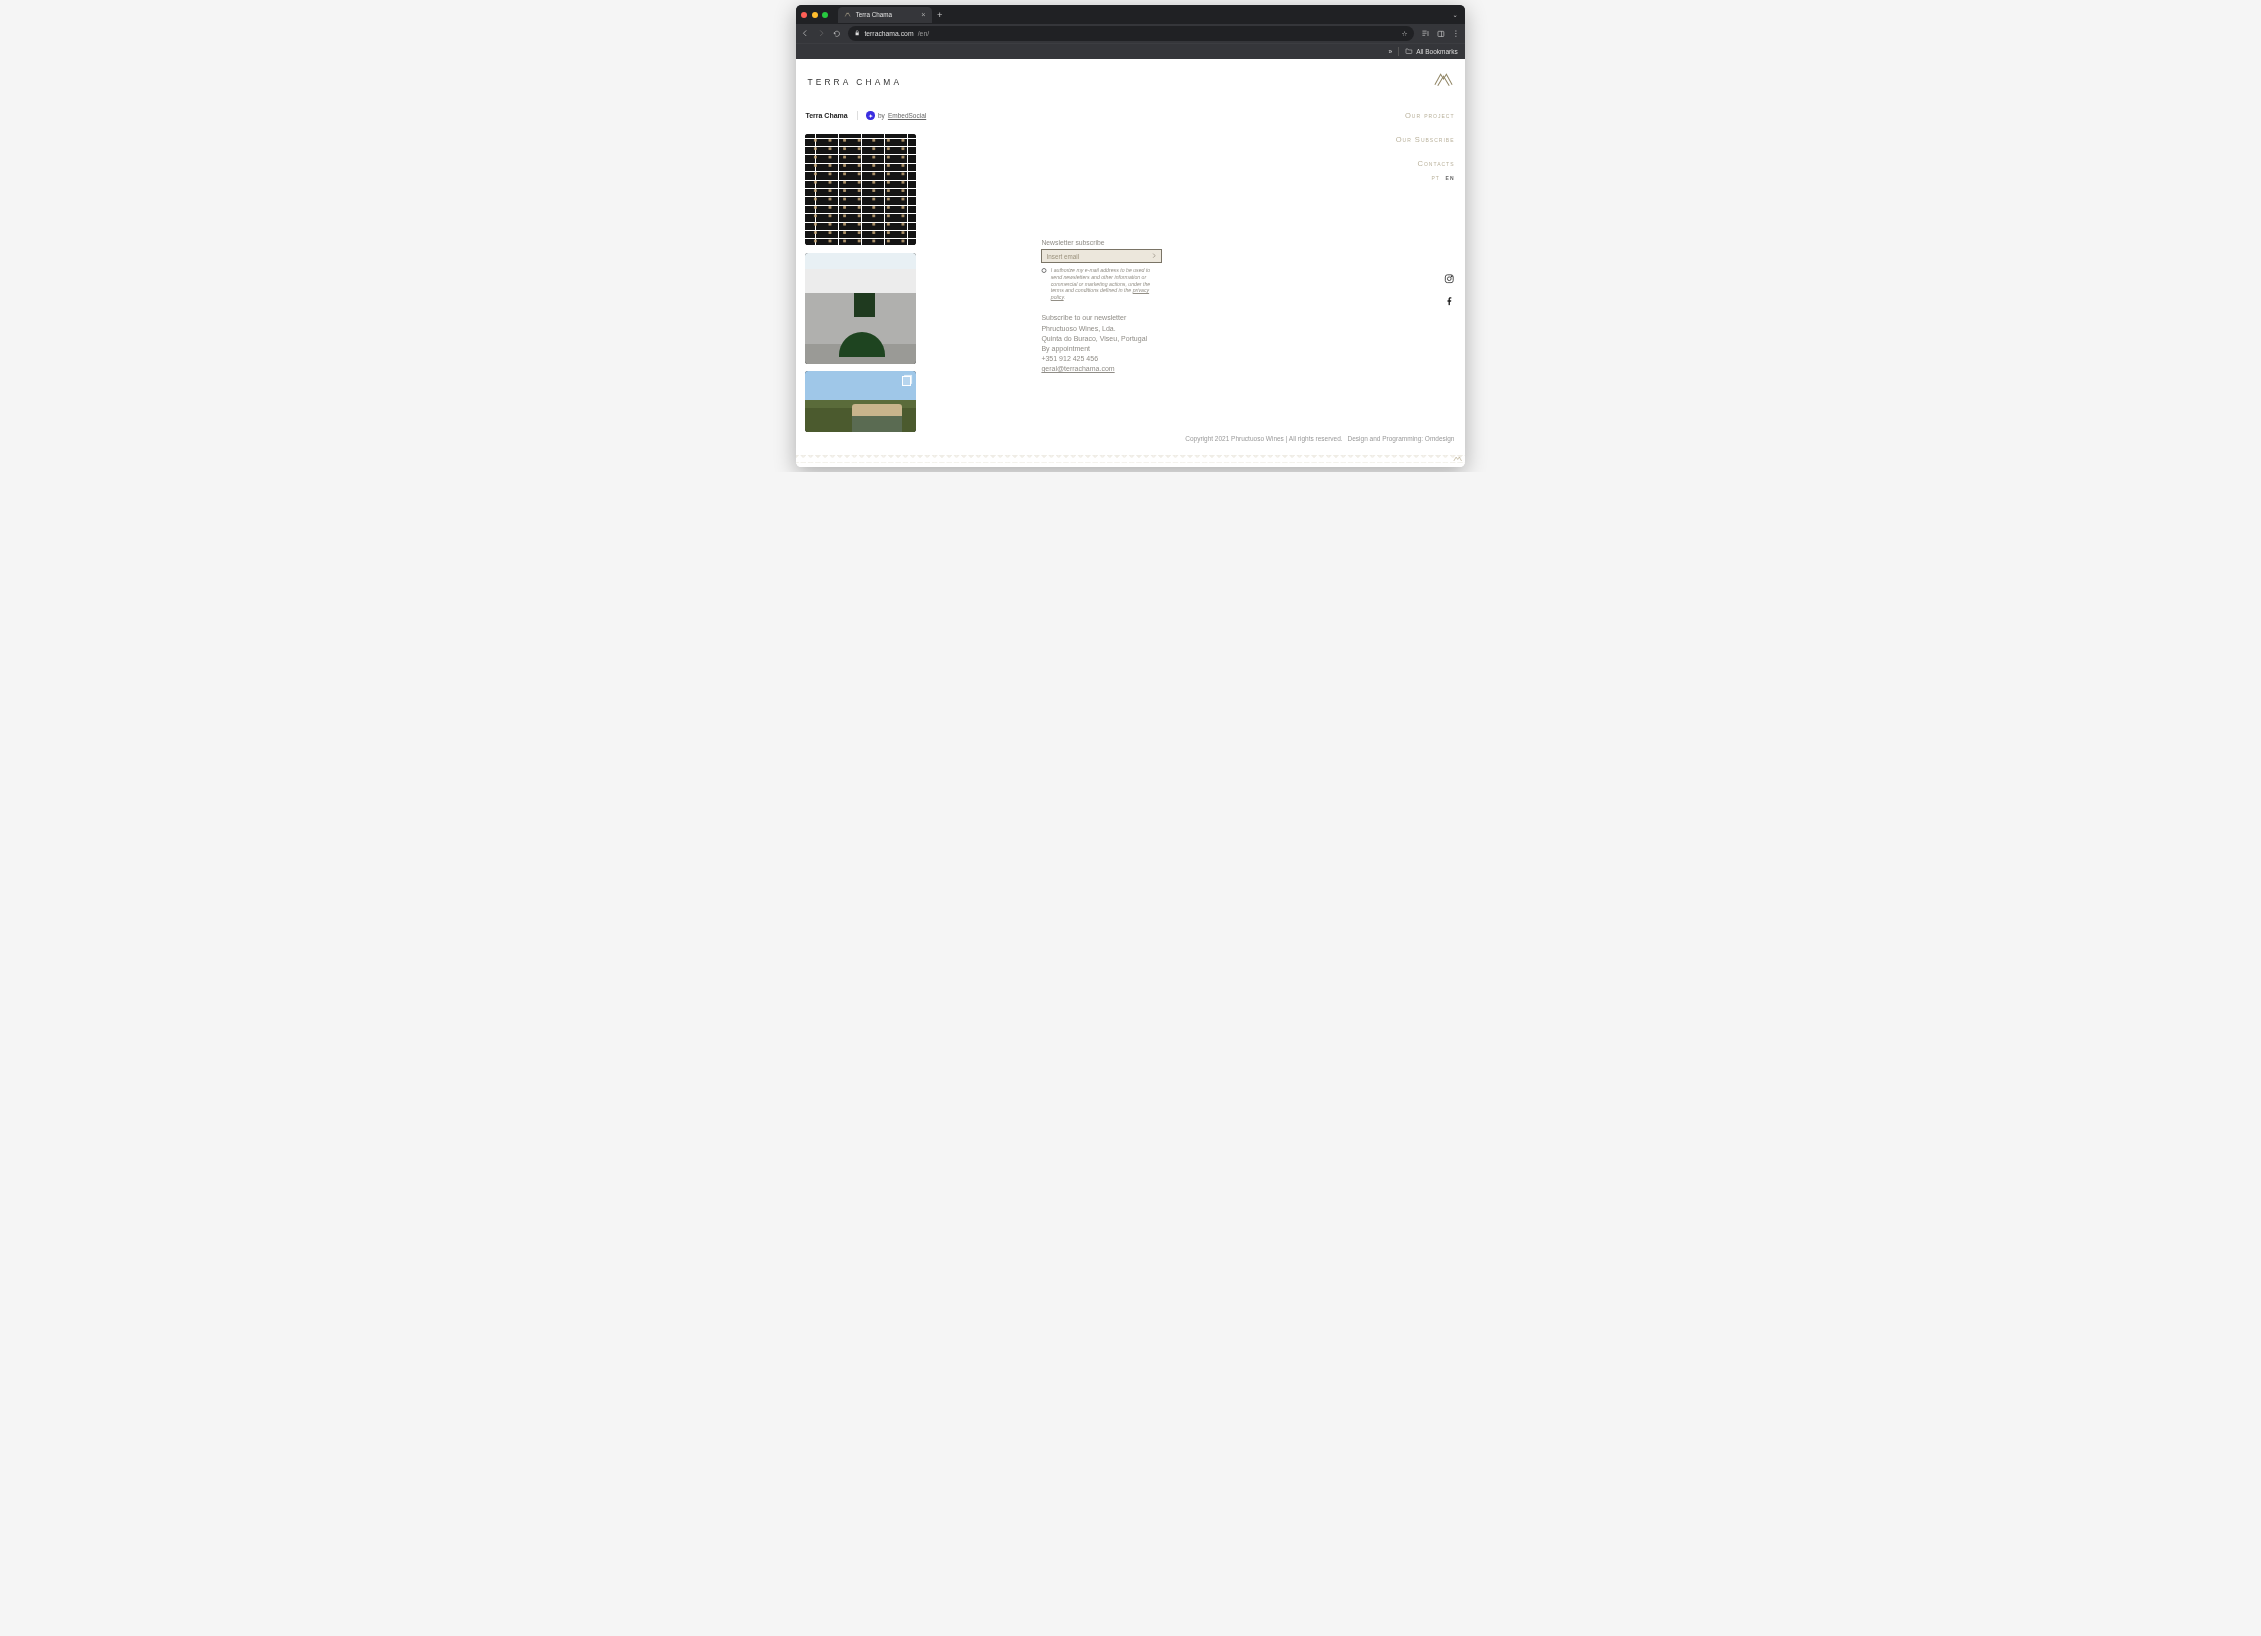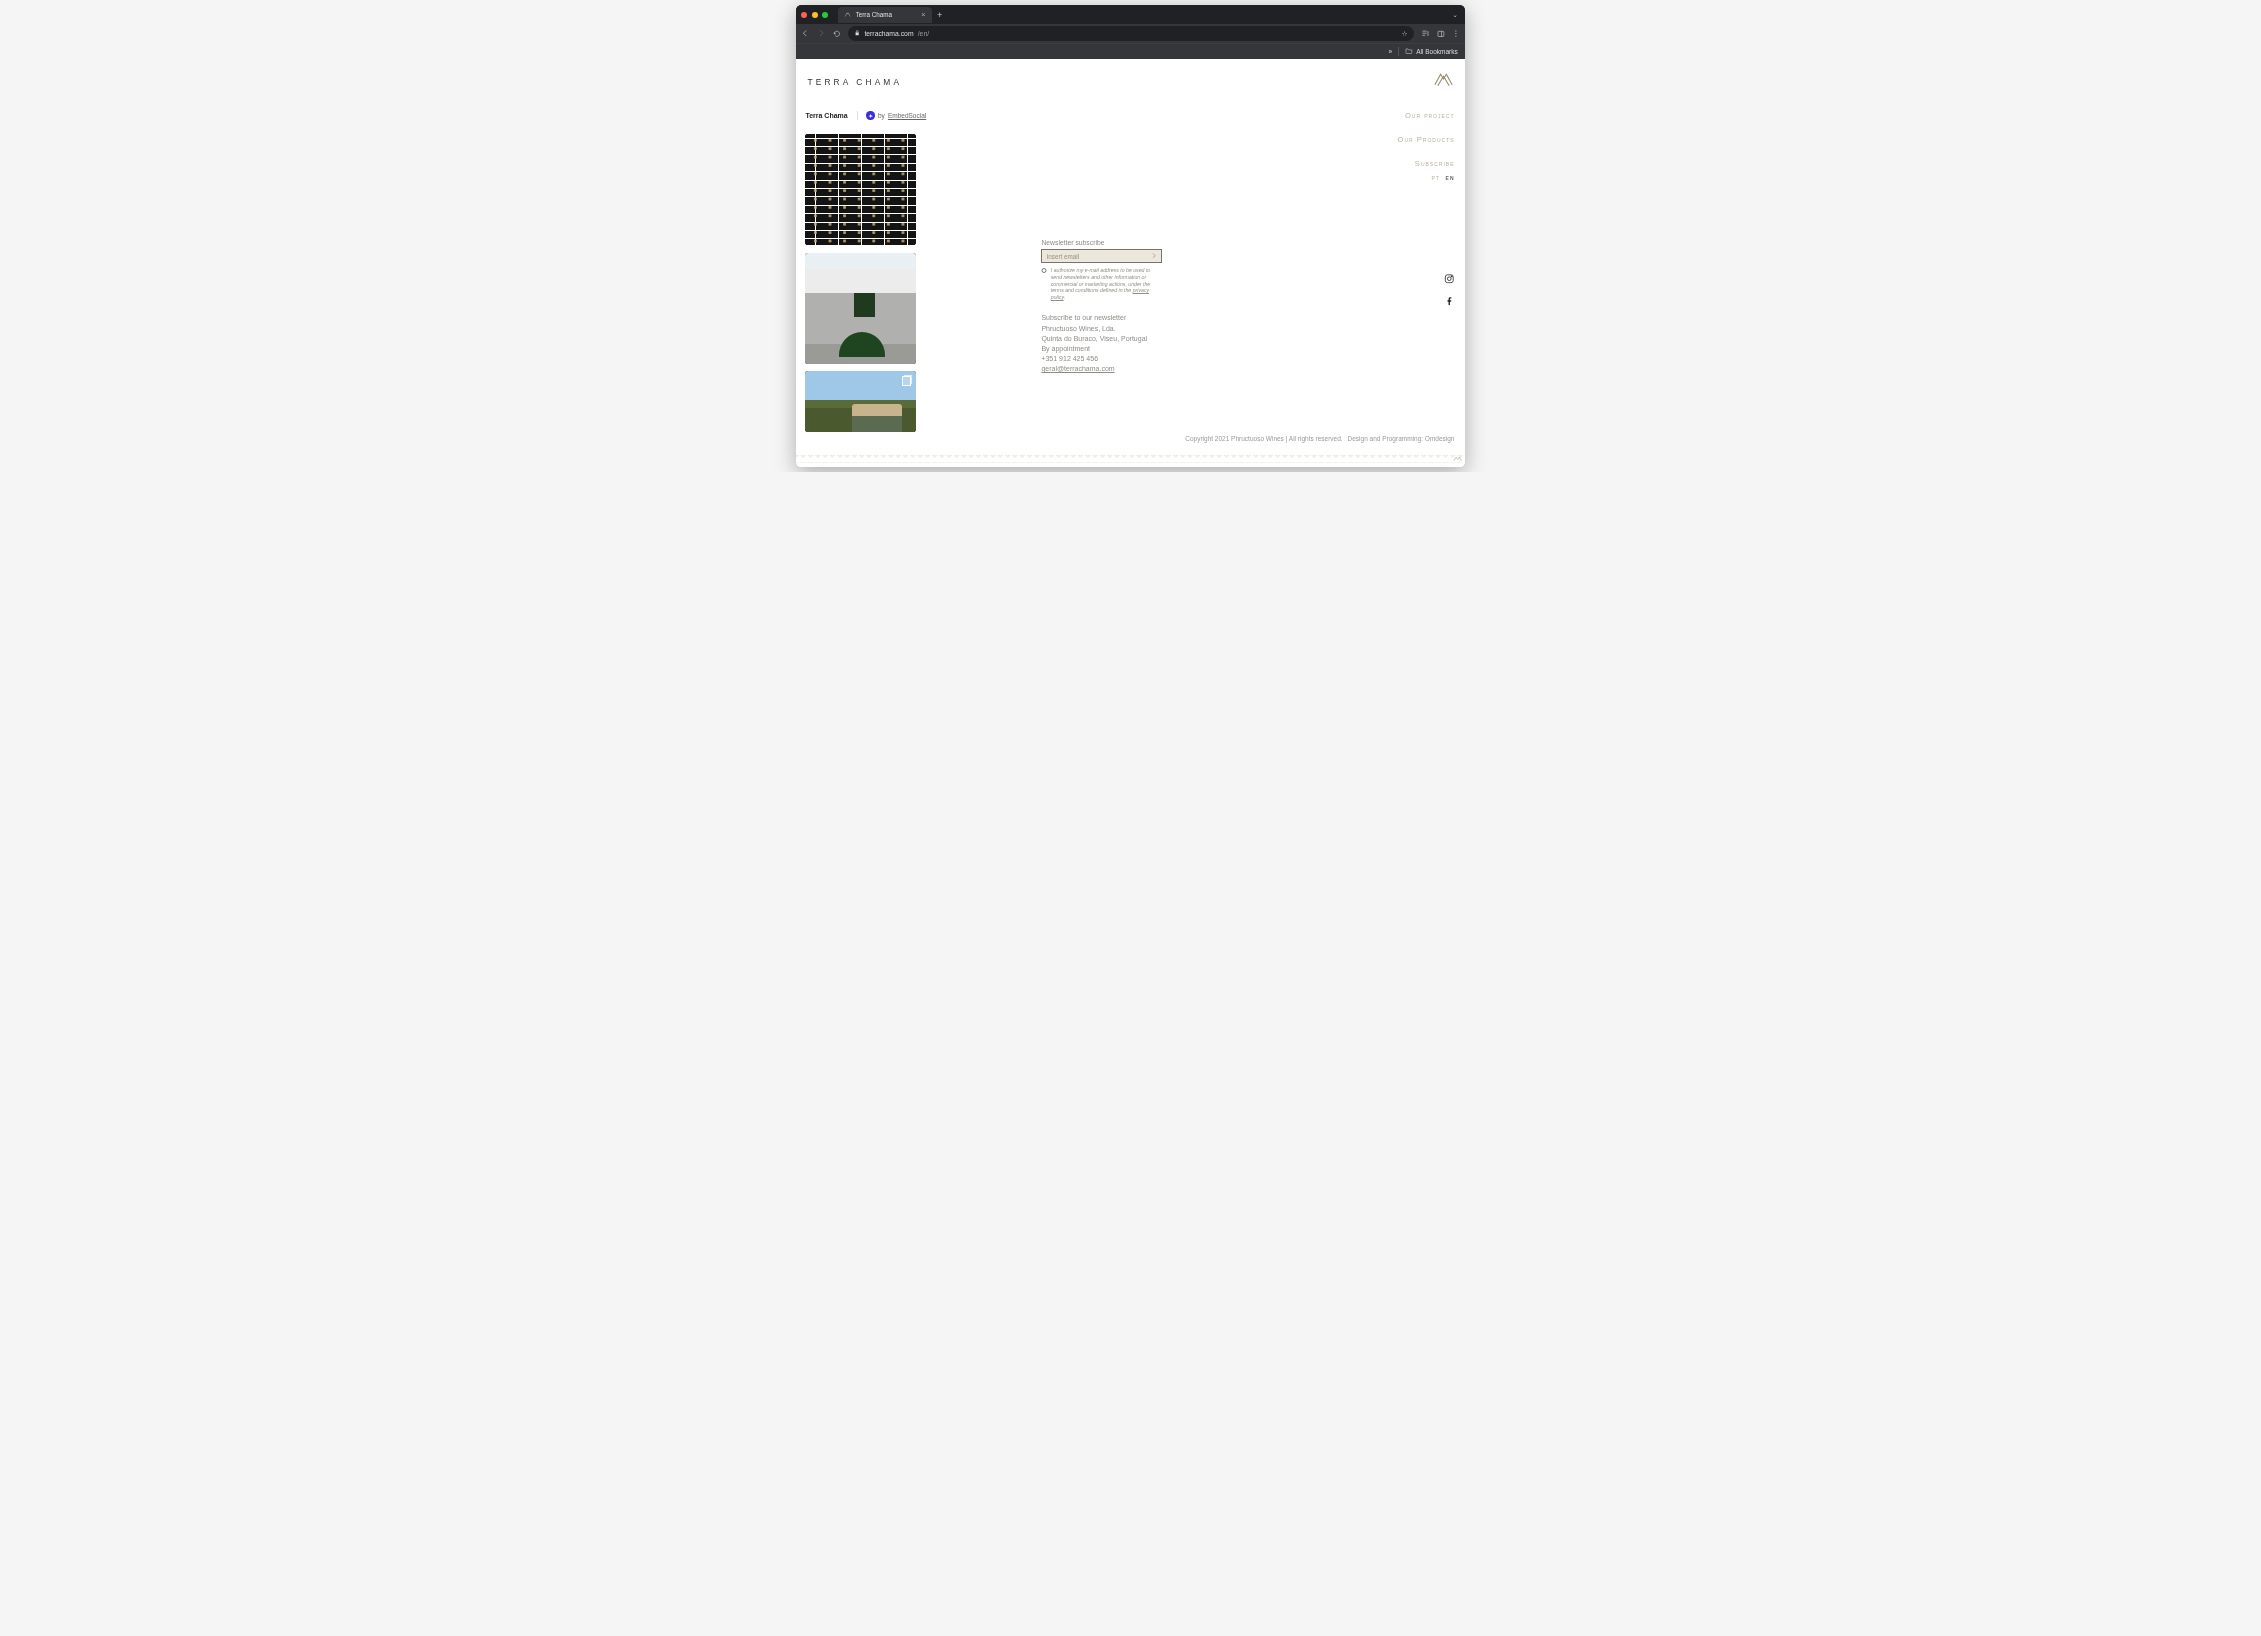--- a/index.html
+++ b/index.html
@@ -259,22 +259,22 @@
       <div class="logo-mark">
         <svg width="23" height="20" viewBox="0 0 48 40" fill="none" stroke="currentColor" stroke-width="2.2">
           <path d="M6 30 L18 8 L24 18 L30 8 L42 30"></path>
           <path d="M12 32 L24 12 L36 32"></path>
         </svg>
       </div>
     </div>
 
     <div class="nav">
       <a>Our project</a>
-      <a>Our Products</a>
-      <a>Subscribe</a>
+      <a>Our Subscribe</a>
+      <a>Contacts</a>
       <div class="lang">
         <span>pt</span>&nbsp;&nbsp;<span class="active">en</span>
       </div>
     </div>
 
     <div class="feed-head">
       <span class="feed-title">Terra Chama</span>
       <span class="embed">
         <span class="embed-badge">✦</span>
         <span>by</span>

